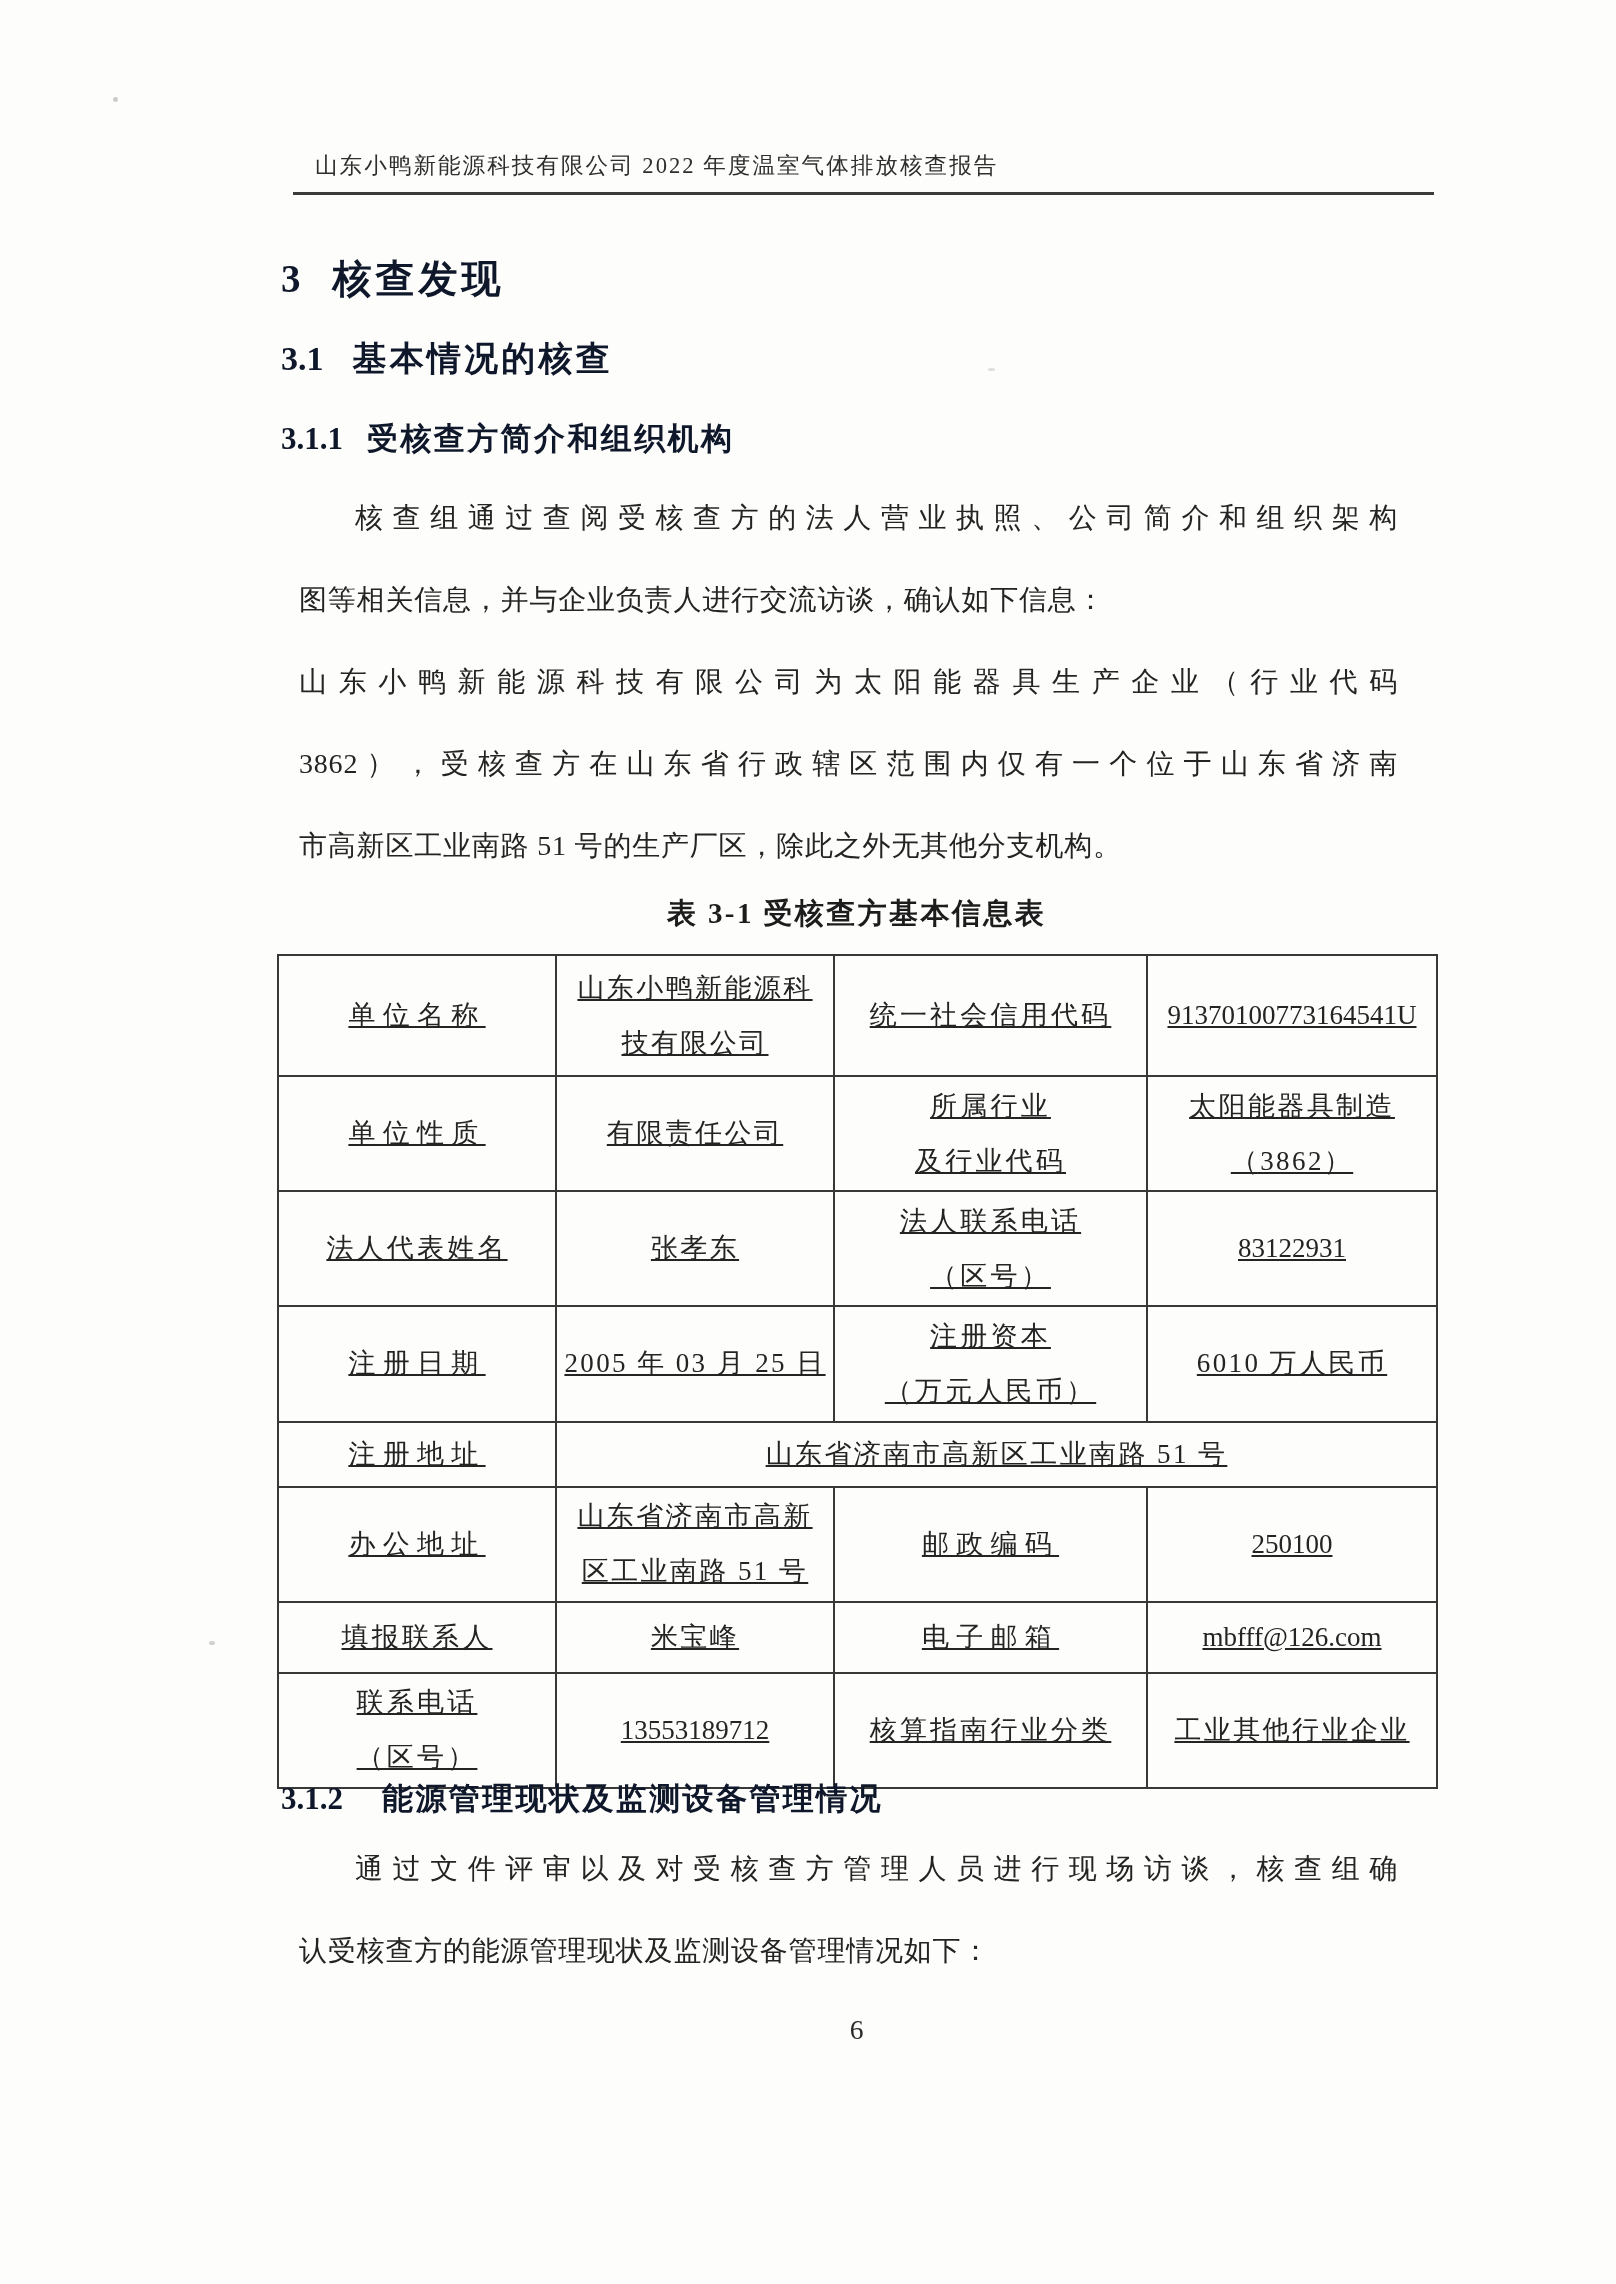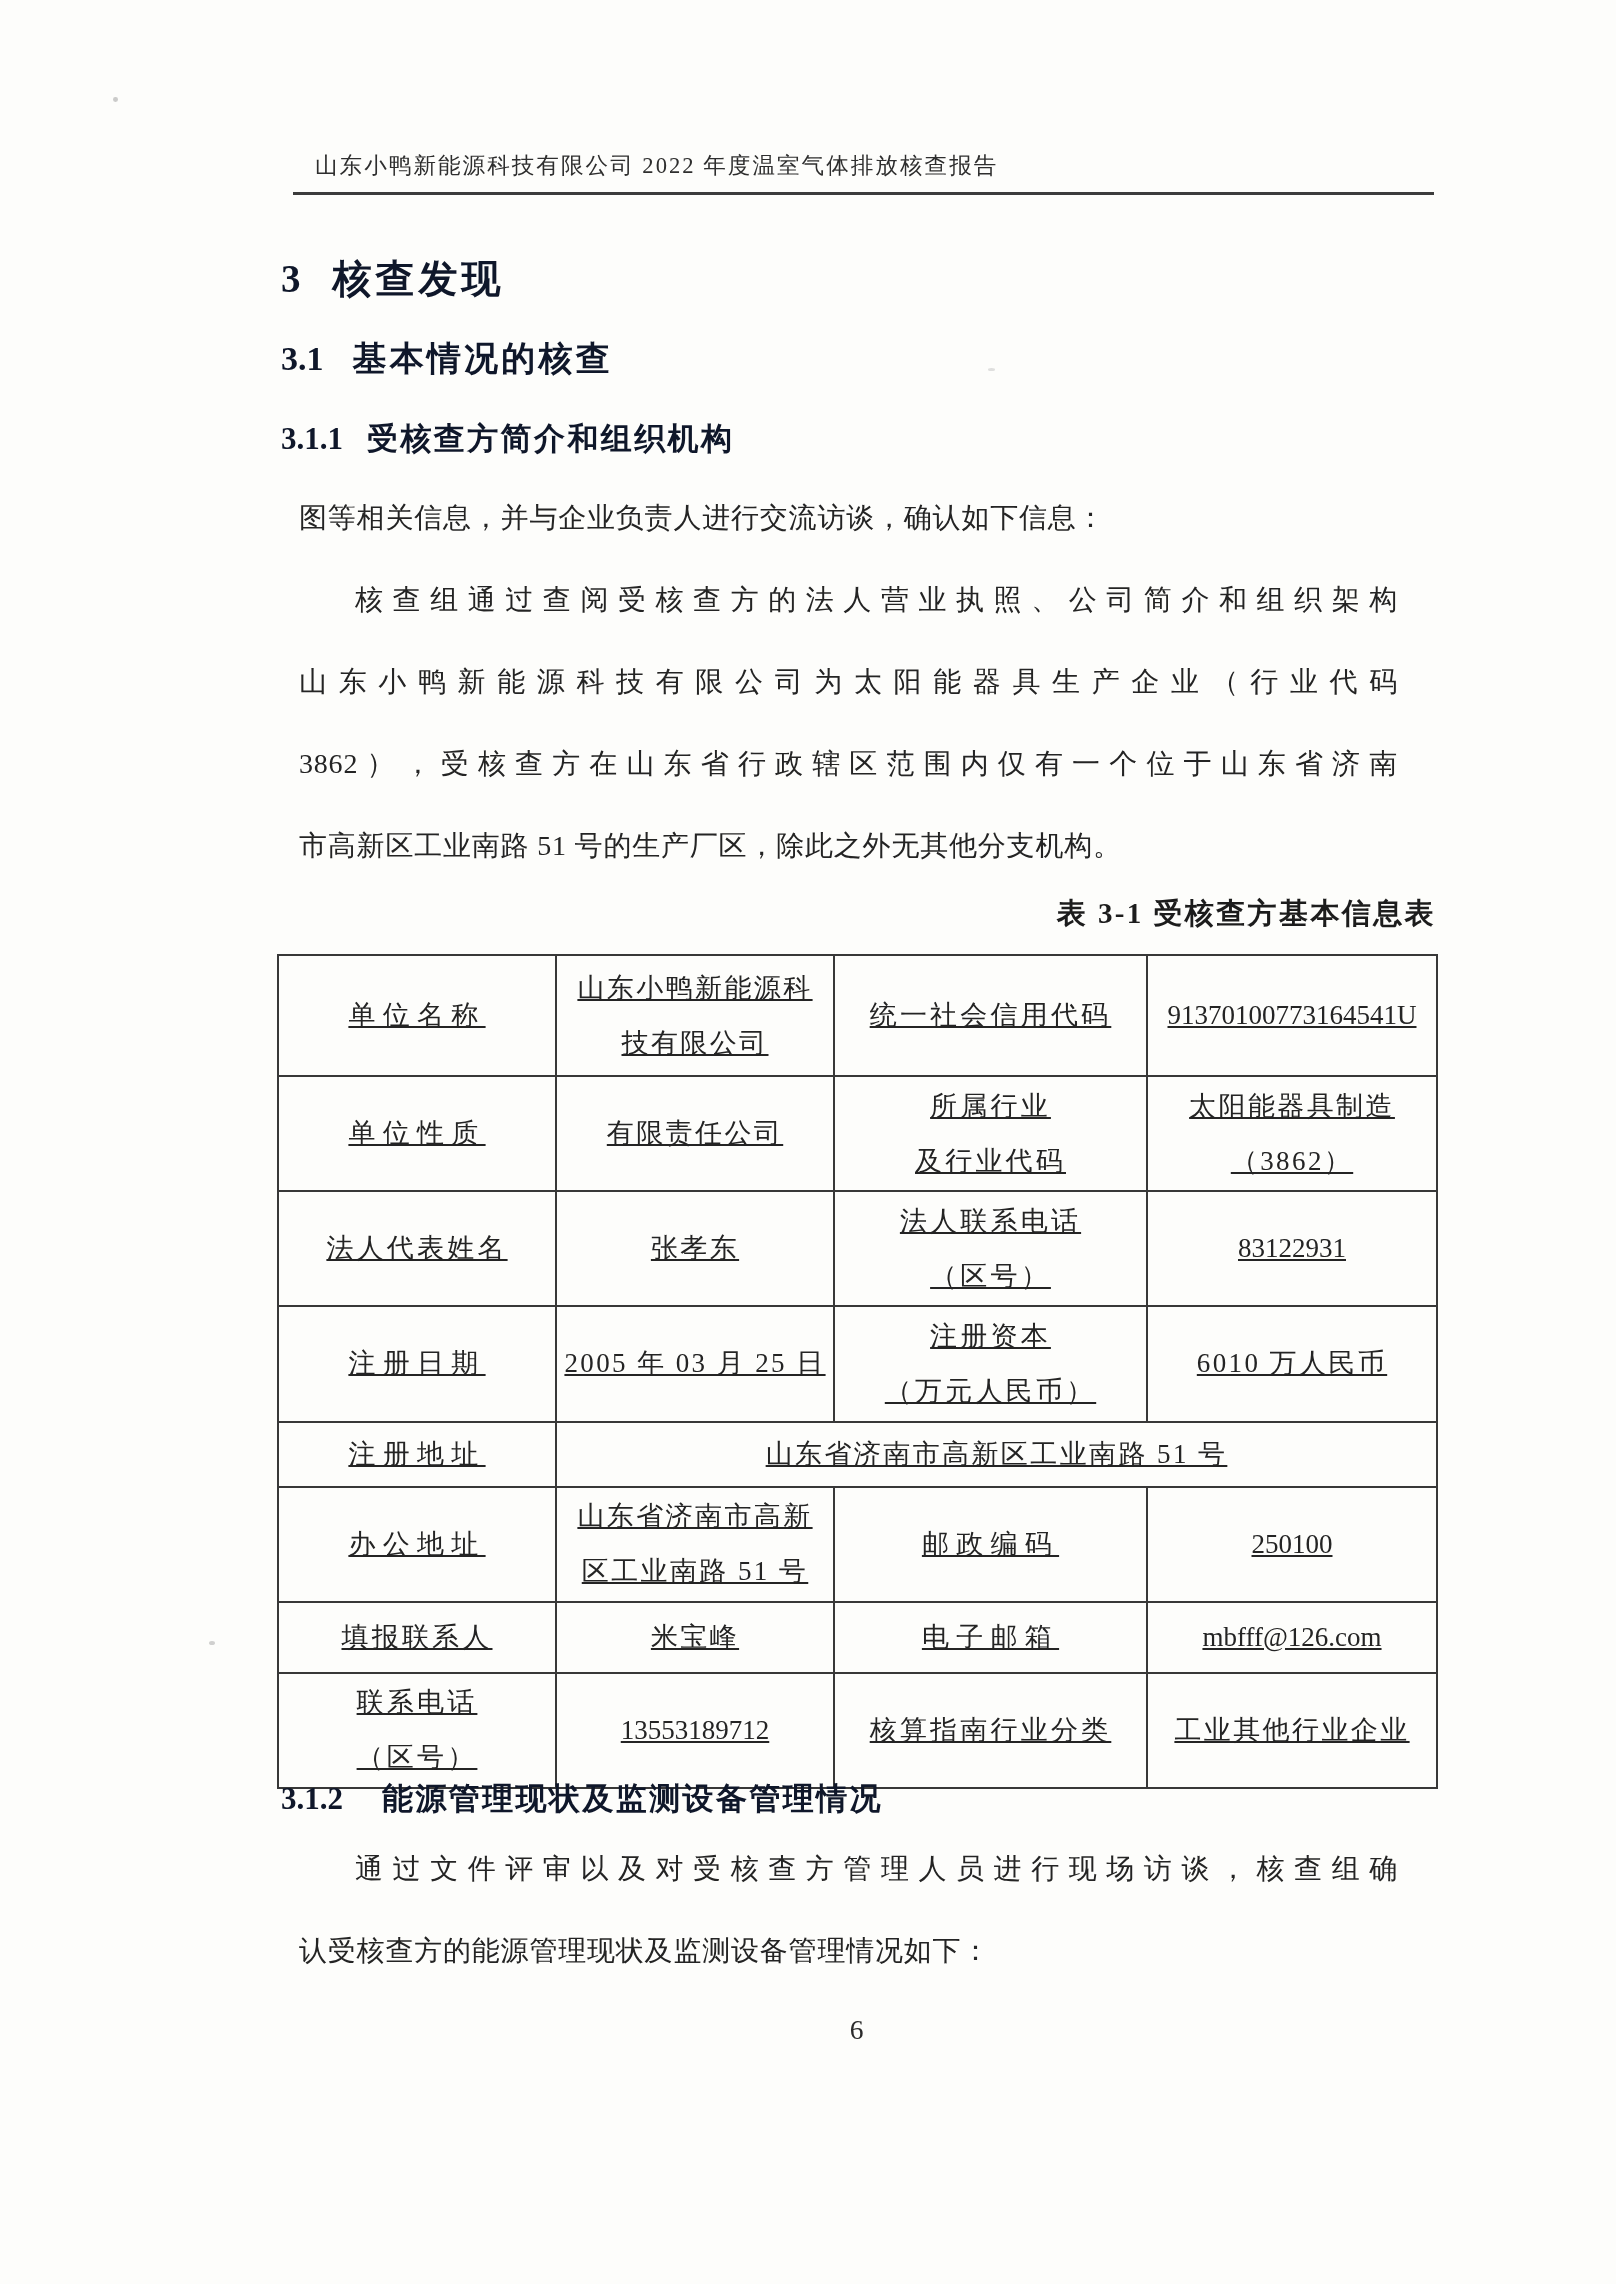--- a/index.html
+++ b/index.html
@@ -36,21 +36,21 @@
   
   .para{position:absolute;left:299px;width:1099px;font-size:28px;color:#242424;}
   .para-intro{top:477px;}
   .para-energy{top:1828px;}
   .bl{line-height:82px;letter-spacing:0.8px;}
   .bl.indent{text-indent:2em;}
   .bl.jl{text-align:justify;text-align-last:justify;}
   
   .tbl-title{
     position:absolute;left:277px;top:894px;width:1159px;
-    text-align:right;font-size:29px;font-weight:bold;letter-spacing:2.4px;color:#1c1c1c;
+    text-align:center;font-size:29px;font-weight:bold;letter-spacing:2.4px;color:#1c1c1c;
   }
   table.info{
     position:absolute;left:277px;top:954px;width:1159px;
     border-collapse:collapse;table-layout:fixed;
     font-size:27px;color:#242424;text-decoration:underline;
   }
   table.info td{
     border:2.4px solid #383838;
     text-align:center;vertical-align:middle;
     white-space:pre-line;
@@ -96,22 +96,22 @@
 
   <div class="hd hd-2">
     <span class="num">3.1</span><span>基本情况的核查</span>
   </div>
 
   <div class="hd hd-3">
     <span class="num">3.1.1</span><span>受核查方简介和组织机构</span>
   </div>
 
   <div class="para para-intro">
+    <div class="bl indent jl">核查组通过查阅受核查方的法人营业执照、公司简介和组织架构</div>
     <div class="bl">图等相关信息，并与企业负责人进行交流访谈，确认如下信息：</div>
-    <div class="bl indent jl">核查组通过查阅受核查方的法人营业执照、公司简介和组织架构</div>
     <div class="bl jl">山东小鸭新能源科技有限公司为太阳能器具生产企业（行业代码</div>
     <div class="bl jl">3862），受核查方在山东省行政辖区范围内仅有一个位于山东省济南</div>
     <div class="bl">市高新区工业南路 51 号的生产厂区，除此之外无其他分支机构。</div>
   </div>
 
   <div class="tbl-title">表 3-1 受核查方基本信息表</div>
 
   <table class="info">
     <colgroup>
       <col style="width:278px">

